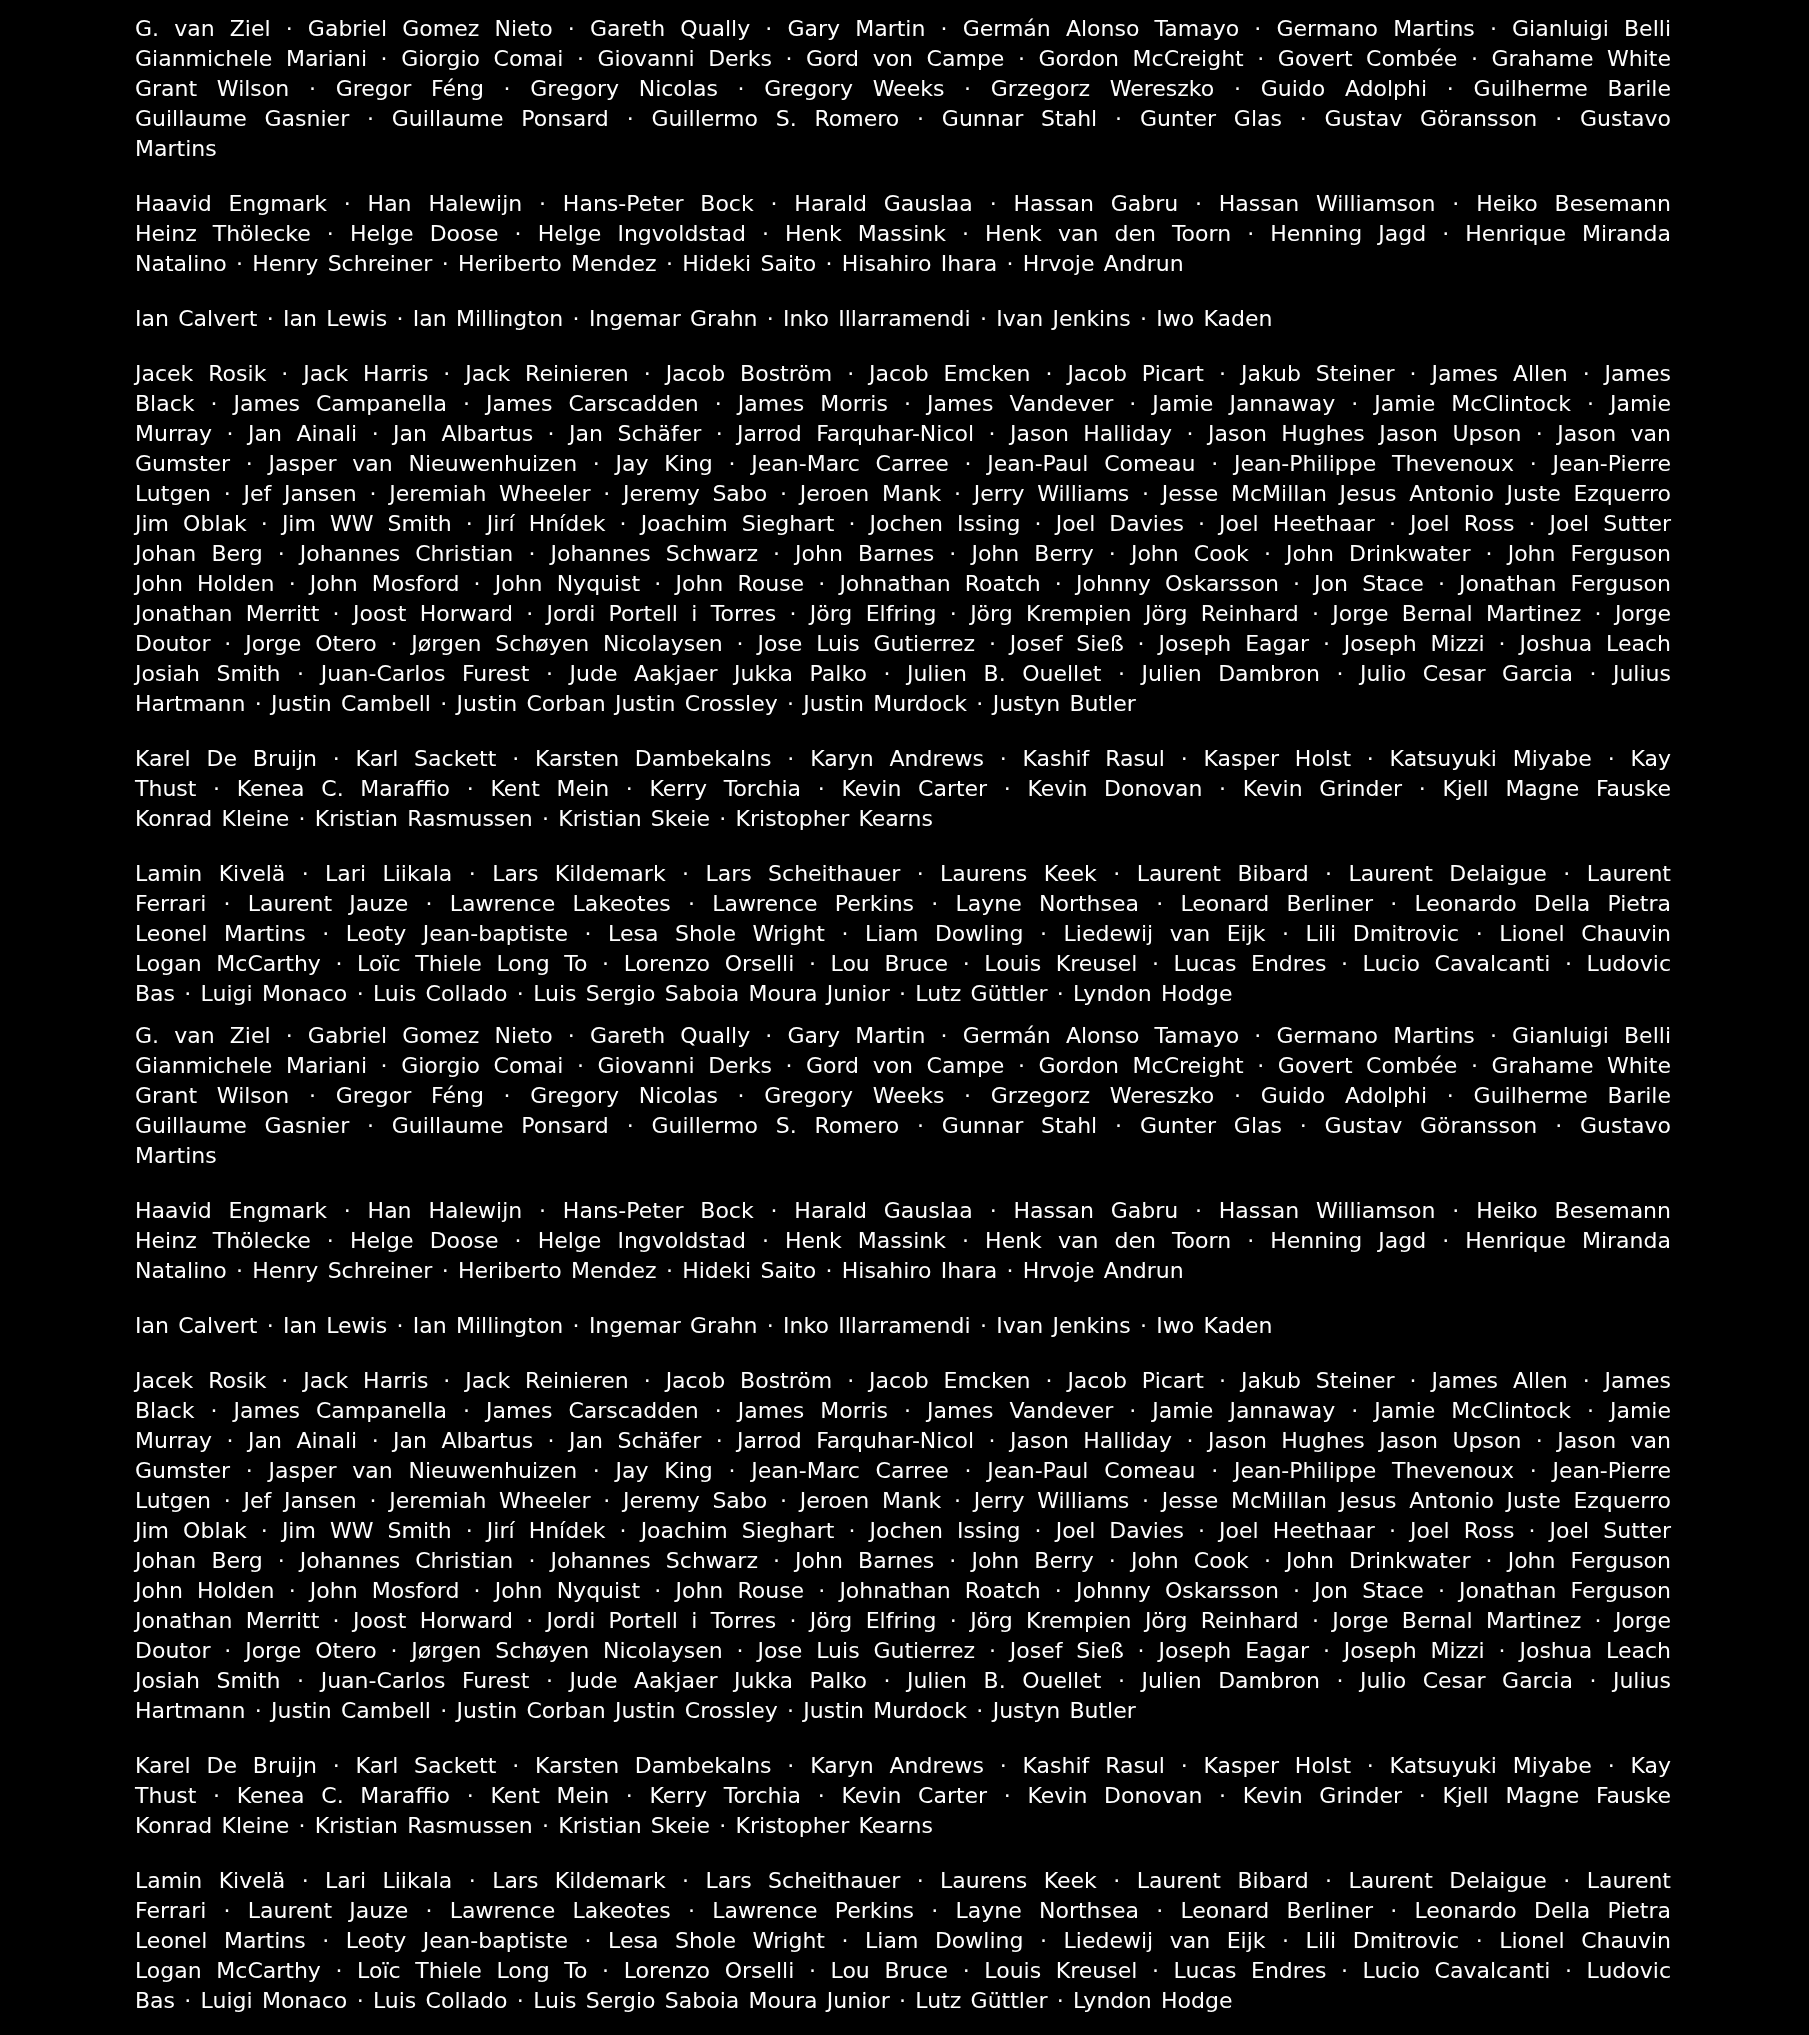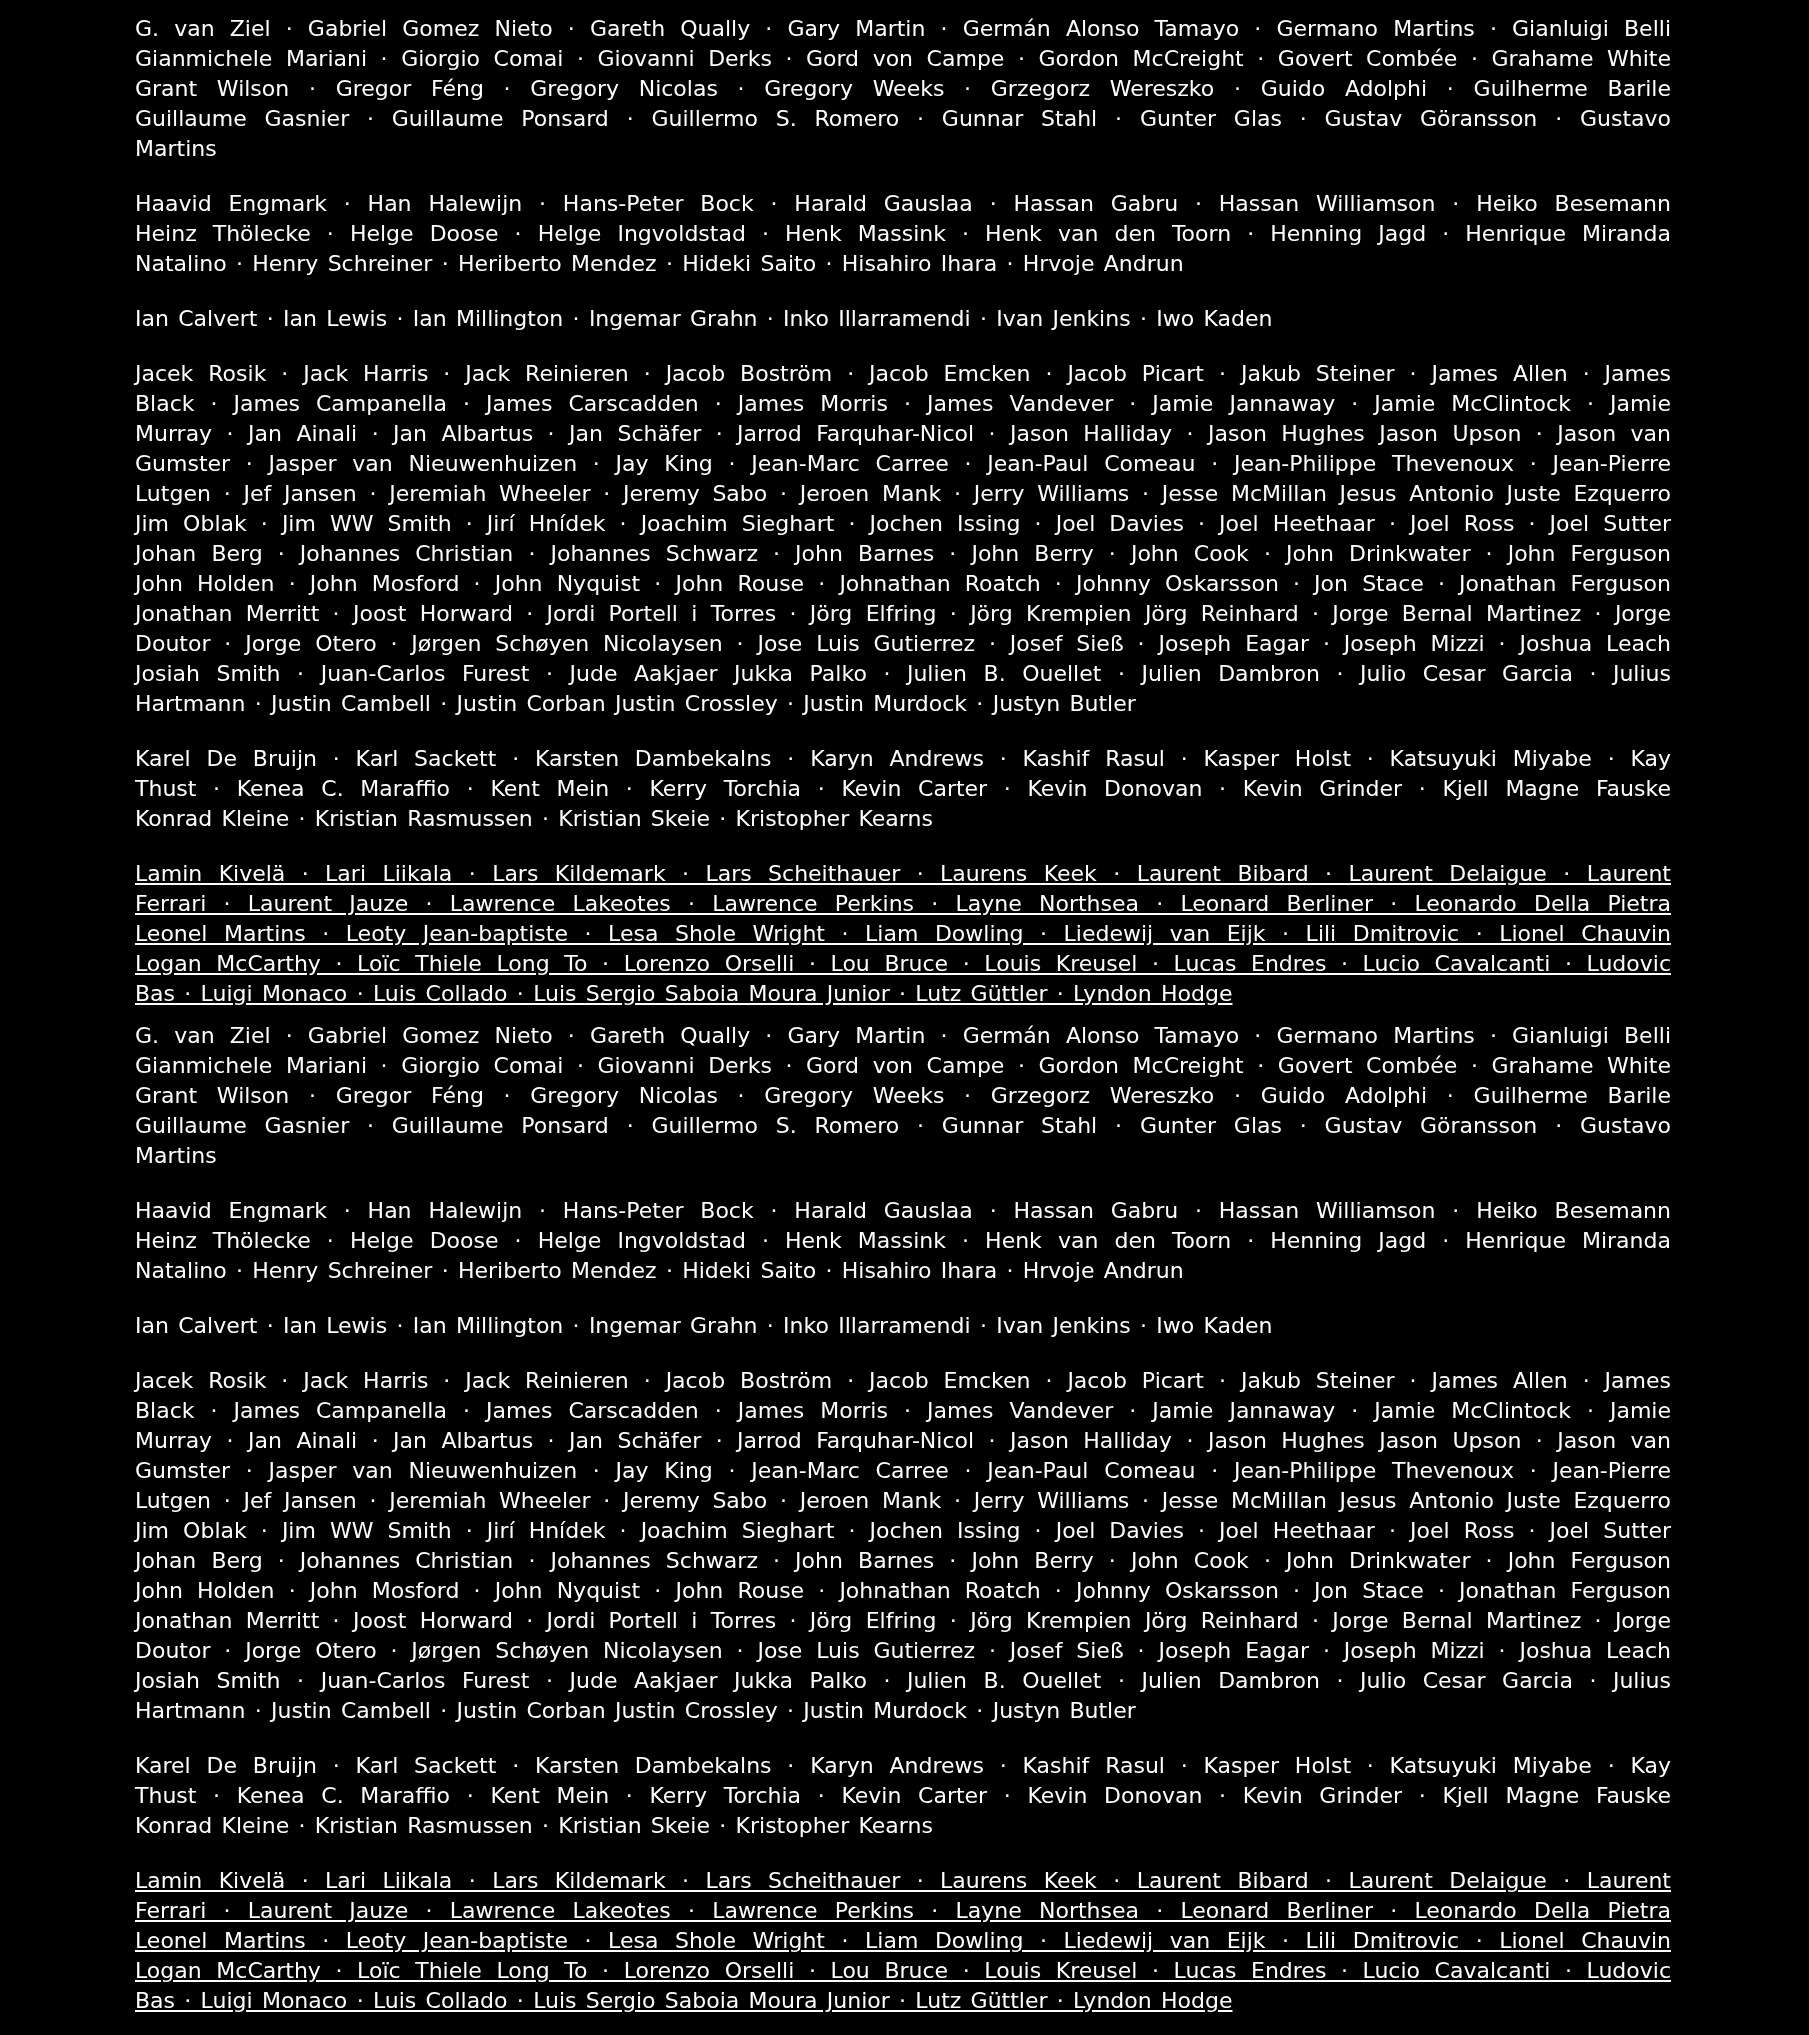--- a/index.html
+++ b/index.html
@@ -25,21 +25,20 @@
     word-spacing: 2.3px;
   }
   .half + .half {
     margin-top: 12.7px;
   }
   .para {
     margin: 0 0 25px 0;
   }
   .para:last-child {
     margin-bottom: 0;
-    text-decoration: underline;
   }
   .line {
     text-align: justify;
     text-align-last: justify;
   }
   
   .line:last-child {
     text-align: center;
     text-align-last: left;
   }

